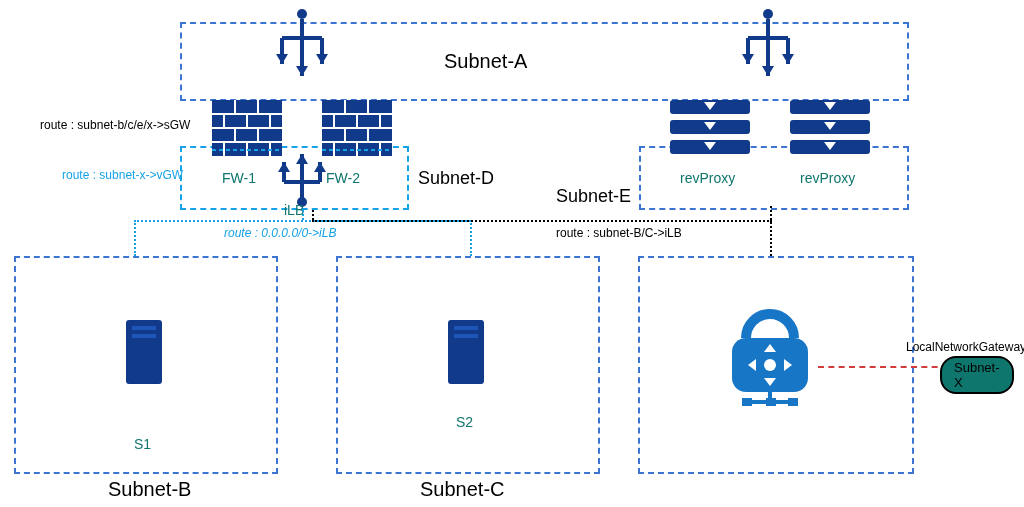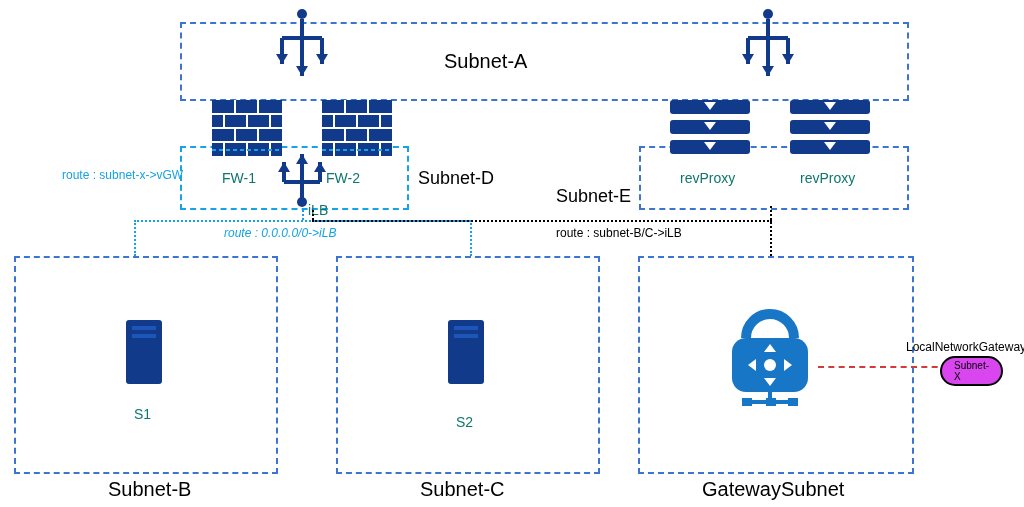--- a/index.html
+++ b/index.html
@@ -14,21 +14,21 @@
   .vpn-icon{position:absolute;width:96px;height:110px;}
   .lbl{position:absolute;font-size:14px;color:#0f766e;}
   .lbl.small{font-size:12px;}
   .lbl.azure{color:#15a2e6;}
   .lbl.black{color:#000;}
   .route-black{position:absolute;border-top:2px dotted #000;height:0;}
   .route-azure{position:absolute;border-top:2px dotted #15a2e6;height:0;}
   .route-black-v{position:absolute;border-left:2px dotted #000;width:0;}
   .route-azure-v{position:absolute;border-left:2px dotted #15a2e6;width:0;}
   .redline{position:absolute;border-top:2px dashed #d13b3b;height:0;}
-  .badge{position:absolute;border:2px solid #000;border-radius:16px;padding:2px 12px;font-size:10px;background:#d946ef;}
+  .badge{position:absolute;border:2px solid #000;border-radius:16px;padding:2px 12px;font-size:13px;background:#0f766e;}
 </style>
 </head>
 <body>
 
 <div class="stage">
 
   <div class="subnet-box" style="left:180px;top:22px;width:725px;height:75px;"></div>
   <div class="subnet-title" style="left:444px;top:50px;">Subnet-A</div>
 
   <div class="lb-icon" style="left:274px;top:8px;">
@@ -118,21 +118,21 @@
       <line x1="6" y1="34" x2="42" y2="34" stroke="#123a8a" stroke-width="4"></line>
       <line x1="6" y1="34" x2="6" y2="14" stroke="#123a8a" stroke-width="4"></line>
       <line x1="24" y1="34" x2="24" y2="6" stroke="#123a8a" stroke-width="4"></line>
       <line x1="42" y1="34" x2="42" y2="14" stroke="#123a8a" stroke-width="4"></line>
       <polygon points="6,14 0,24 12,24" fill="#123a8a"></polygon>
       <polygon points="24,6 18,16 30,16" fill="#123a8a"></polygon>
       <polygon points="42,14 36,24 48,24" fill="#123a8a"></polygon>
       <circle cx="24" cy="54" r="5" fill="#123a8a"></circle>
     </svg>
   </div>
-  <div class="lbl" style="left:308px;top:202px;">iLB</div>
+  <div class="lbl" style="left:284px;top:202px;">iLB</div>
 
   <div class="subnet-box" style="left:639px;top:146px;width:266px;height:60px;"></div>
   <div class="subnet-title" style="left:556px;top:186px;font-size:18px;">Subnet-E</div>
 
   <div class="proxy-icon" style="left:670px;top:100px;">
     <svg width="80" height="56" viewBox="0 0 80 56">
       <rect x="0" y="0" width="80" height="14" rx="3" fill="#123a8a"></rect>
       <rect x="0" y="20" width="80" height="14" rx="3" fill="#123a8a"></rect>
       <rect x="0" y="40" width="80" height="14" rx="3" fill="#123a8a"></rect>
       <polygon points="40,10 34,2 46,2" fill="#fff"></polygon>
@@ -147,20 +147,21 @@
       <rect x="0" y="0" width="80" height="14" rx="3" fill="#123a8a"></rect>
       <rect x="0" y="20" width="80" height="14" rx="3" fill="#123a8a"></rect>
       <rect x="0" y="40" width="80" height="14" rx="3" fill="#123a8a"></rect>
       <polygon points="40,10 34,2 46,2" fill="#fff"></polygon>
       <polygon points="40,30 34,22 46,22" fill="#fff"></polygon>
       <polygon points="40,50 34,42 46,42" fill="#fff"></polygon>
     </svg>
   </div>
   <div class="lbl" style="left:800px;top:170px;">revProxy</div>
 
+  <div class="lbl small black" style="left:40px;top:118px;">route : subnet-b/c/e/x-&gt;sGW</div>
   <div class="lbl small azure" style="left:62px;top:168px;text-align:right;">route : subnet-x-&gt;vGW</div>
 
   <div class="route-azure" style="left:134px;top:220px;width:336px;"></div>
   <div class="route-azure-v" style="left:302px;top:210px;height:10px;"></div>
   <div class="route-azure-v" style="left:134px;top:220px;height:36px;"></div>
   <div class="route-azure-v" style="left:470px;top:220px;height:36px;"></div>
   <div class="lbl small azure" style="left:224px;top:226px;font-style:italic;">route : 0.0.0.0/0-&gt;iLB</div>
 
   <div class="route-black" style="left:312px;top:220px;width:460px;"></div>
   <div class="route-black-v" style="left:770px;top:206px;height:50px;"></div>
@@ -169,35 +170,34 @@
 
   <div class="subnet-box" style="left:14px;top:256px;width:260px;height:214px;"></div>
   <div class="subnet-title" style="left:108px;top:478px;">Subnet-B</div>
   <div class="server-icon" style="left:126px;top:320px;">
     <svg width="36" height="64" viewBox="0 0 36 64">
       <rect x="0" y="0" width="36" height="64" rx="3" fill="#123a8a"></rect>
       <rect x="6" y="6" width="24" height="4" fill="#1d56b8"></rect>
       <rect x="6" y="14" width="24" height="4" fill="#1d56b8"></rect>
     </svg>
   </div>
-  <div class="lbl" style="left:134px;top:406px;">S1</div>
+  <div class="lbl" style="left:134px;top:436px;">S1</div>
 
   <div class="subnet-box" style="left:336px;top:256px;width:260px;height:214px;"></div>
   <div class="subnet-title" style="left:420px;top:478px;">Subnet-C</div>
   <div class="server-icon" style="left:448px;top:320px;">
     <svg width="36" height="64" viewBox="0 0 36 64">
       <rect x="0" y="0" width="36" height="64" rx="3" fill="#123a8a"></rect>
       <rect x="6" y="6" width="24" height="4" fill="#1d56b8"></rect>
       <rect x="6" y="14" width="24" height="4" fill="#1d56b8"></rect>
     </svg>
   </div>
   <div class="lbl" style="left:456px;top:414px;">S2</div>
 
   <div class="subnet-box" style="left:638px;top:256px;width:272px;height:214px;"></div>
-  <div class="subnet-title" style="left:702px;top:478px;">GatewaySubnet</div>
   <div class="vpn-icon" style="left:722px;top:304px;">
     <svg width="96" height="110" viewBox="0 0 96 110">
 
       <path d="M24 34 a24 24 0 0 1 48 0" fill="none" stroke="#1776c6" stroke-width="10"></path>
       <rect x="10" y="34" width="76" height="54" rx="14" fill="#1776c6"></rect>
 
       <polygon points="48,40 42,48 54,48" fill="#fff"></polygon>
       <polygon points="48,82 42,74 54,74" fill="#fff"></polygon>
       <polygon points="26,61 34,55 34,67" fill="#fff"></polygon>
       <polygon points="70,61 62,55 62,67" fill="#fff"></polygon>

